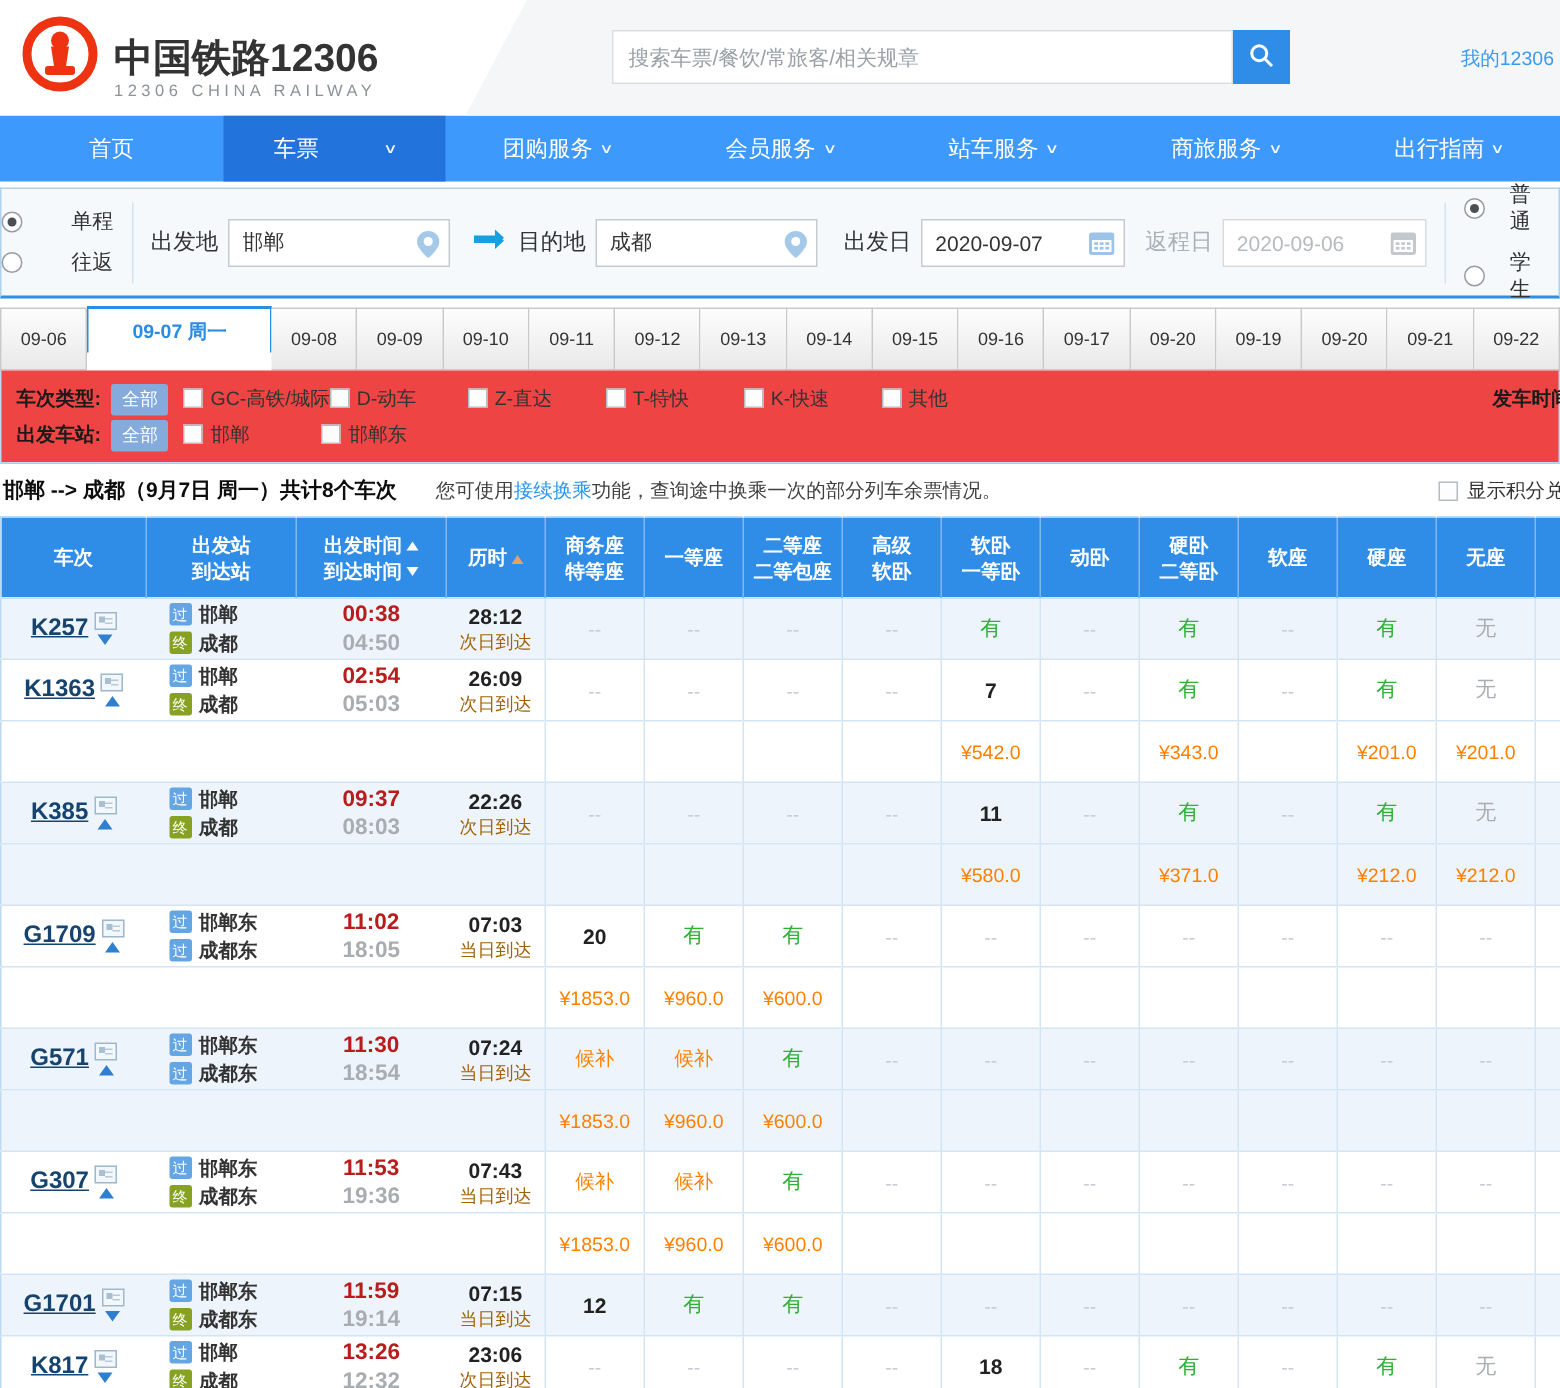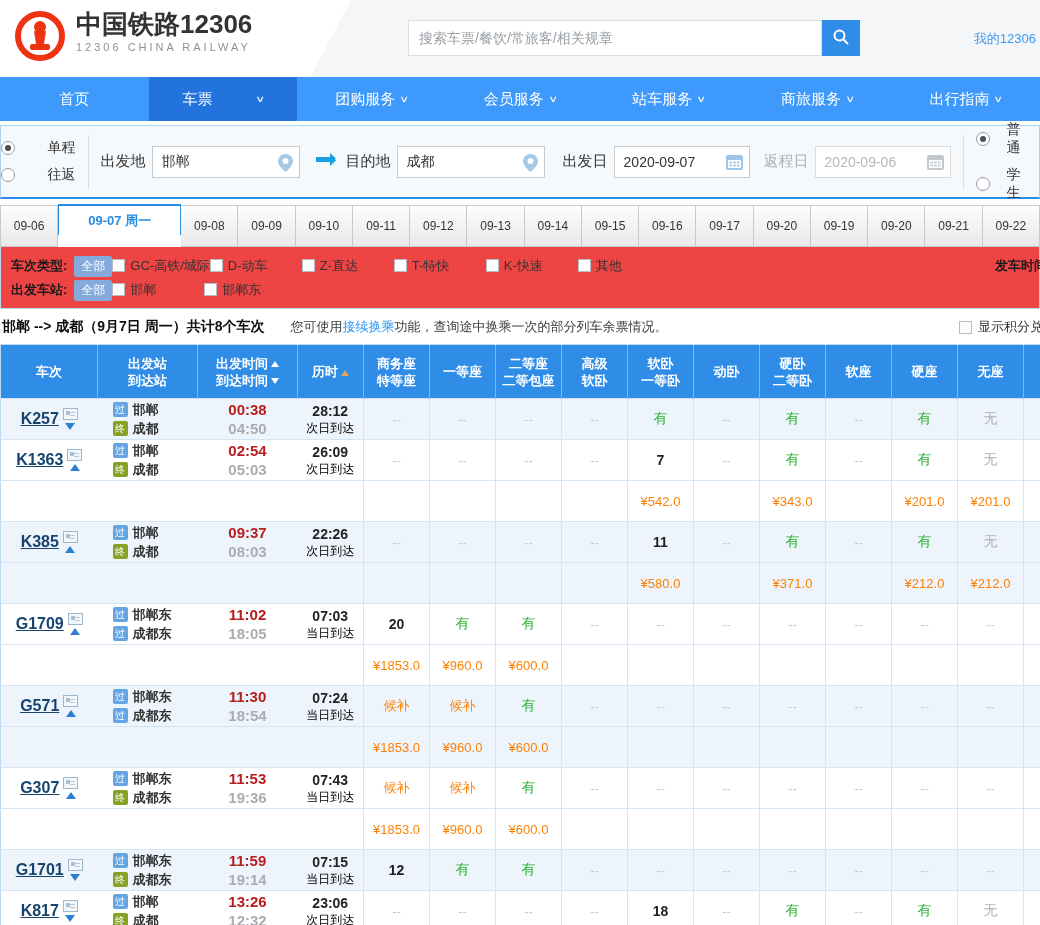--- a/index.html
+++ b/index.html
@@ -2,21 +2,21 @@
 <html><head>
 <meta charset="utf-8">
 <style>
   * { box-sizing: border-box; }
   html,body { margin:0; padding:0; }
   body { width:1040px; font-family:"Liberation Sans","DejaVu Sans",sans-serif; background:#fff; }
 
   
   .header { position:relative; height:77px; background:#fff; overflow:hidden; }
   .diag-band { position:absolute; left:330px; top:-10px; width:900px; height:100px; background:#f4f6f8; transform:skewX(-28deg); }
-  .logo-row { position:absolute; left:14px; top:10px; display:flex; align-items:flex-start; }
+  .logo-row { position:absolute; left:14px; top:10px; display:flex; align-items:flex-end; }
   .logo-text { margin-left:10px; }
   .logo-title { font-size:26px; font-weight:bold; color:#333; line-height:28px; }
   .logo-sub { font-size:11px; color:#8d9299; letter-spacing:3px; margin-top:3px; }
   .search-wrap { position:absolute; left:408px; top:20px; display:flex; }
   .search-input { width:414px; height:36px; border:1px solid #dcdfe2; padding:0 10px; font-size:14px; color:#333; outline:none; background:#fff; }
   .search-input::placeholder { color:#9aa0a6; }
   .search-btn { width:38px; height:36px; background:#2f8de8; border:none; display:flex; align-items:center; justify-content:center; cursor:pointer; }
   .my12306 { position:absolute; right:4px; top:30px; color:#3d9af0; font-size:13px; cursor:pointer; }
 
   
@@ -48,21 +48,21 @@
   
   .date-tabs { display:flex; margin-top:6px; }
   .dtab { flex:1; display:flex; align-items:center; justify-content:center; font-size:12px; color:#333; background:linear-gradient(#fdfdfd,#e9e9e9); border:1px solid #c9c9c9; border-left:none; height:42px; cursor:pointer; white-space:nowrap; }
   .dtab:first-child { border-left:1px solid #c9c9c9; }
   .dtab.active { flex:2.15; background:#fff; color:#2a8ce2; font-weight:bold; font-size:13px; border:1px solid #2a8ce2; border-top-width:2px; border-bottom:none; height:31px; margin-top:-1px; }
 
   
   .filters { border:1px solid #bcd9ef; border-top:none; padding:7px 10px 6px; position:relative; background:#ef4444; }
   .f-row { display:flex; align-items:center; height:24px; font-size:13px; color:#333; }
   .f-row-label { font-weight:bold; color:#1a1a1a; margin-right:7px; white-space:nowrap; }
-  .all-badge { background:#84abdb; color:#fff; padding:2px 7px; border-radius:2px; font-size:12px; cursor:pointer; }
+  .all-badge { background:#84abdb; color:#fff; padding:2px 7px; border-radius:2px; font-size:12px; margin-right:10px; cursor:pointer; }
   .chk-opt { display:inline-flex; align-items:center; gap:5px; min-width:92px; cursor:pointer; }
   .cbox { width:13px; height:13px; border:1px solid #b6bcc1; background:#fdfdfd; display:inline-block; flex:none; }
   .depart-time { position:absolute; right:-8px; top:10px; font-size:13px; font-weight:bold; color:#1a1a1a; white-space:nowrap; }
 
   
   .summary { display:flex; align-items:center; padding:9px 2px 8px; font-size:13px; color:#333; position:relative; }
   .route { font-weight:bold; font-size:14px; color:#0d0d0d; }
   .tip { margin-left:26px; color:#404040; }
   .tip .lnk { color:#2b97f1; cursor:pointer; }
   .points { position:absolute; right:-16px; top:9px; display:flex; gap:6px; align-items:center; font-size:13px; color:#333; white-space:nowrap; }
@@ -90,21 +90,21 @@
   .exp-up { border-left:5px solid transparent; border-right:5px solid transparent; border-bottom:7px solid #2e7fd0; }
   .c-st { text-align:left !important; padding-left:15px !important; }
   .st-line { display:flex; align-items:center; gap:5px; height:19px; }
   .badge { width:15px; height:15px; border-radius:2px; color:#fff; font-size:10px; display:inline-flex; align-items:center; justify-content:center; flex:none; }
   .b-pass { background:#64a6e4; }
   .b-end { background:#87a222; }
   .sname { font-weight:bold; font-size:13px; color:#333; }
   .dep { font-weight:bold; font-size:15px; color:#b91c1c; line-height:19px; }
   .arr { font-weight:bold; font-size:15px; color:#a9adb2; line-height:19px; }
   .dur { font-weight:bold; font-size:14px; color:#222; line-height:18px; }
-  .day { font-size:12px; color:#000000; line-height:16px; }
+  .day { font-size:12px; color:#a16207; line-height:16px; }
   .s-dash { color:#c6ccd4; font-size:13px; }
   .s-green { color:#2eb135; }
   .s-orange { color:#ff8000; font-size:13px; }
   .s-none { color:#a9aeb4; }
   .s-num { color:#222; font-weight:bold; }
   .price { color:#ff8000; font-size:13px; }
   .green-bar { height:12px; background:#7aa64f; margin-top:1px; }
 </style>
 </head>
 <body>

